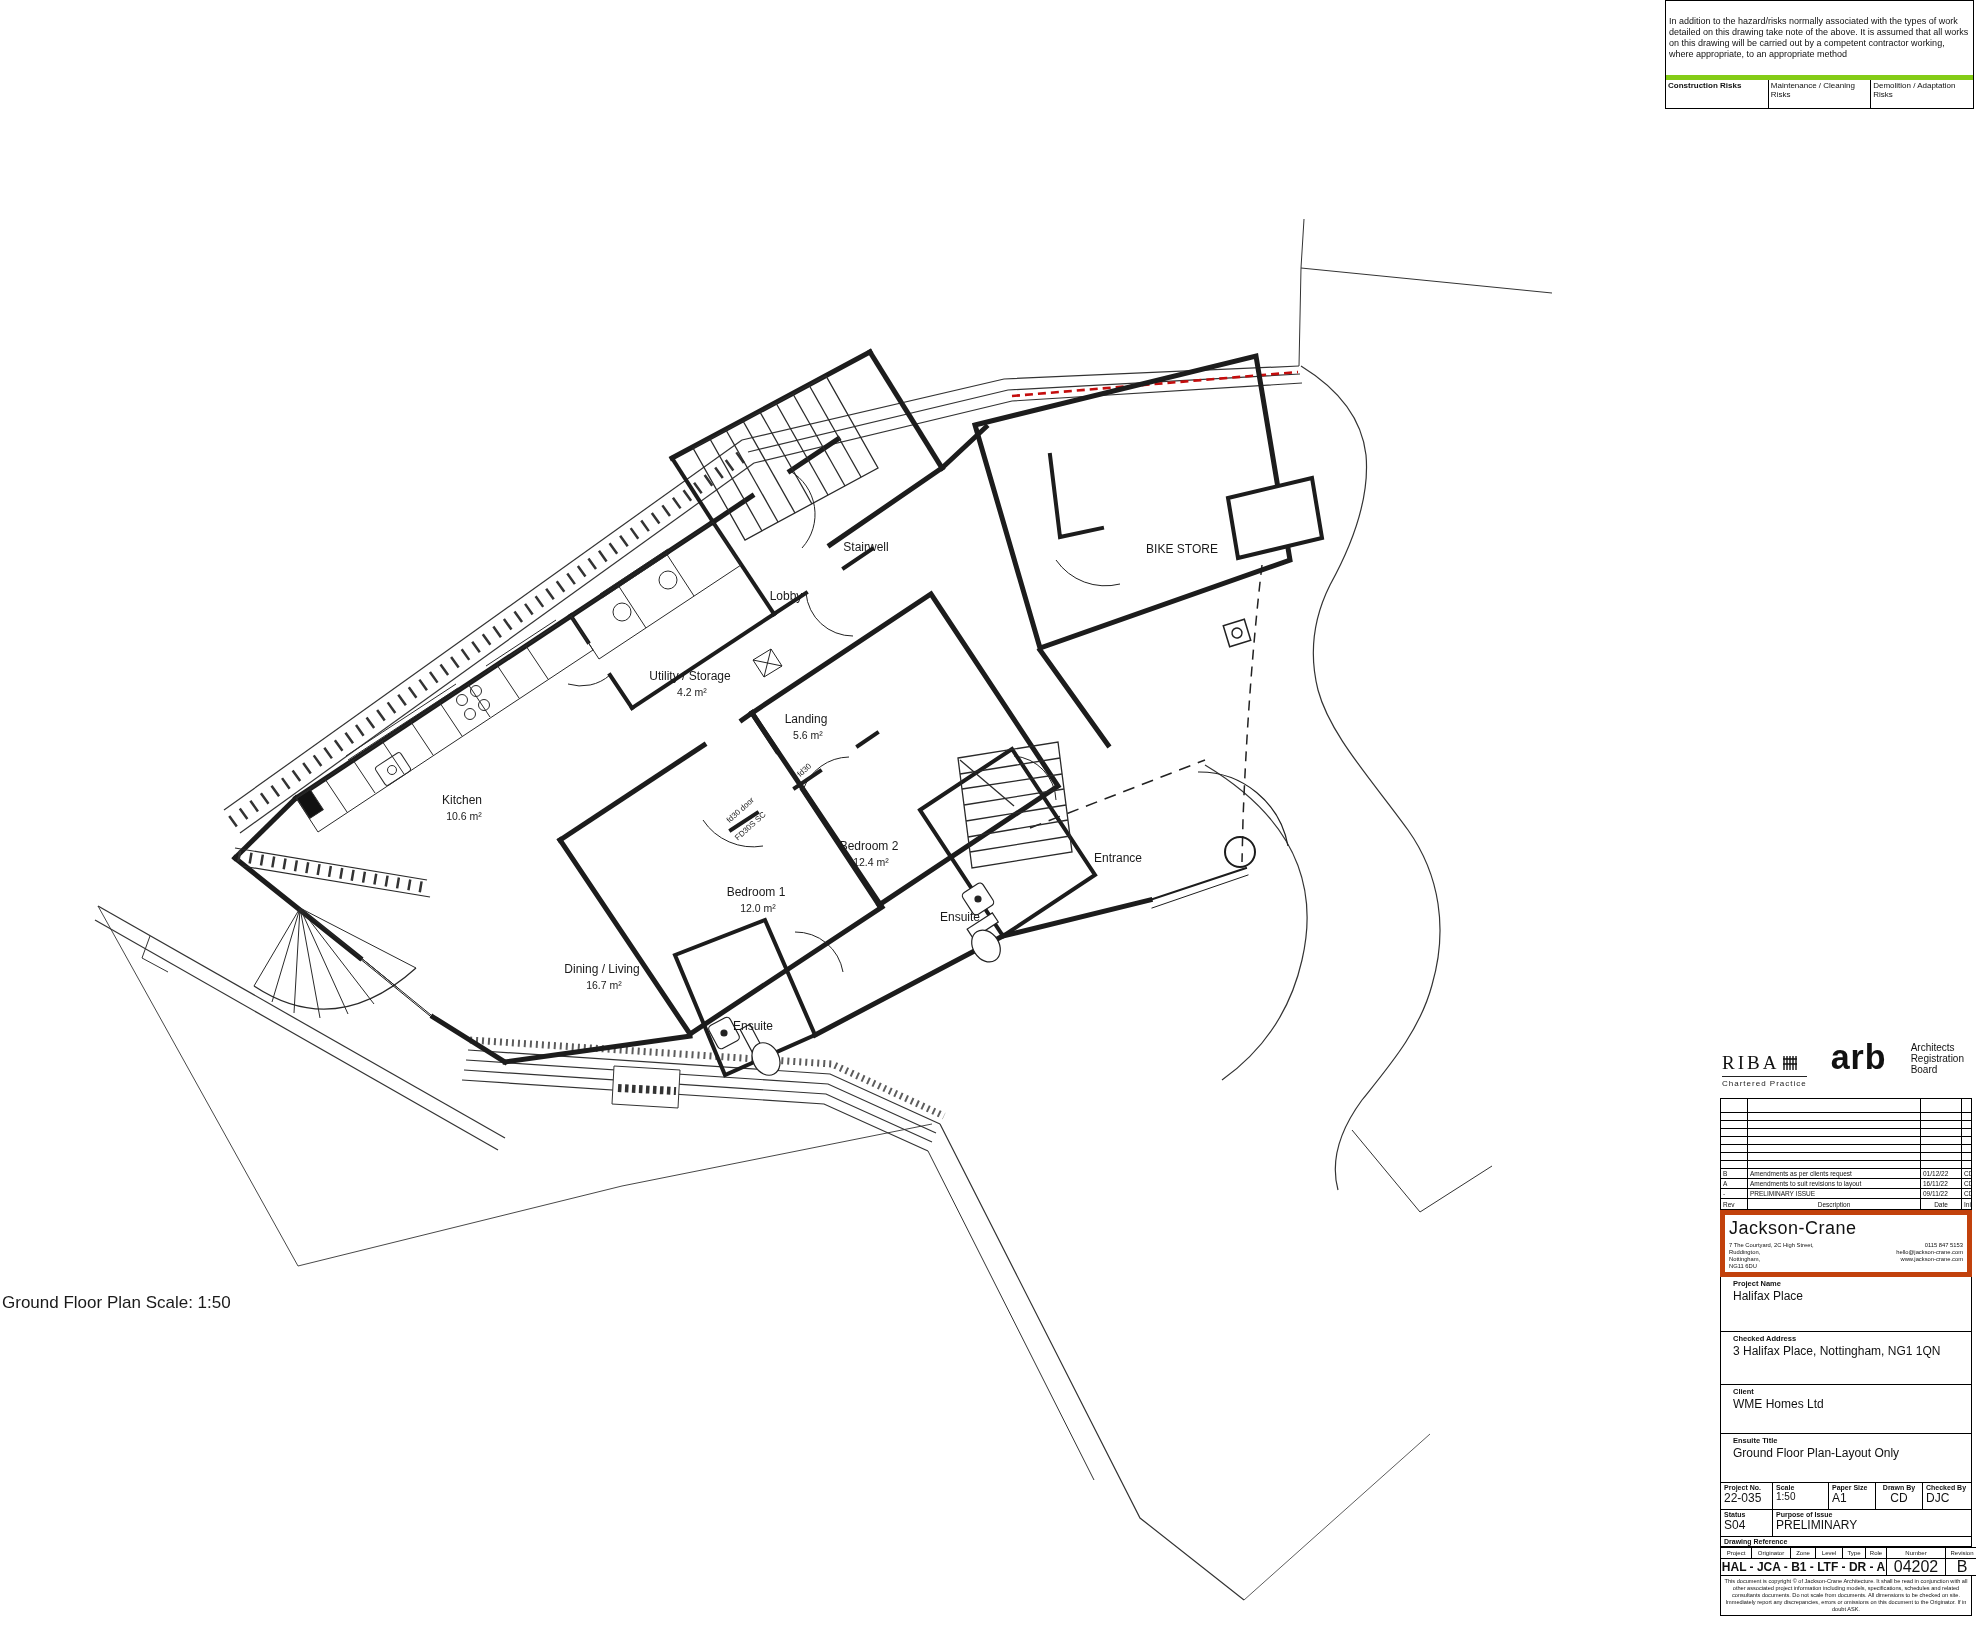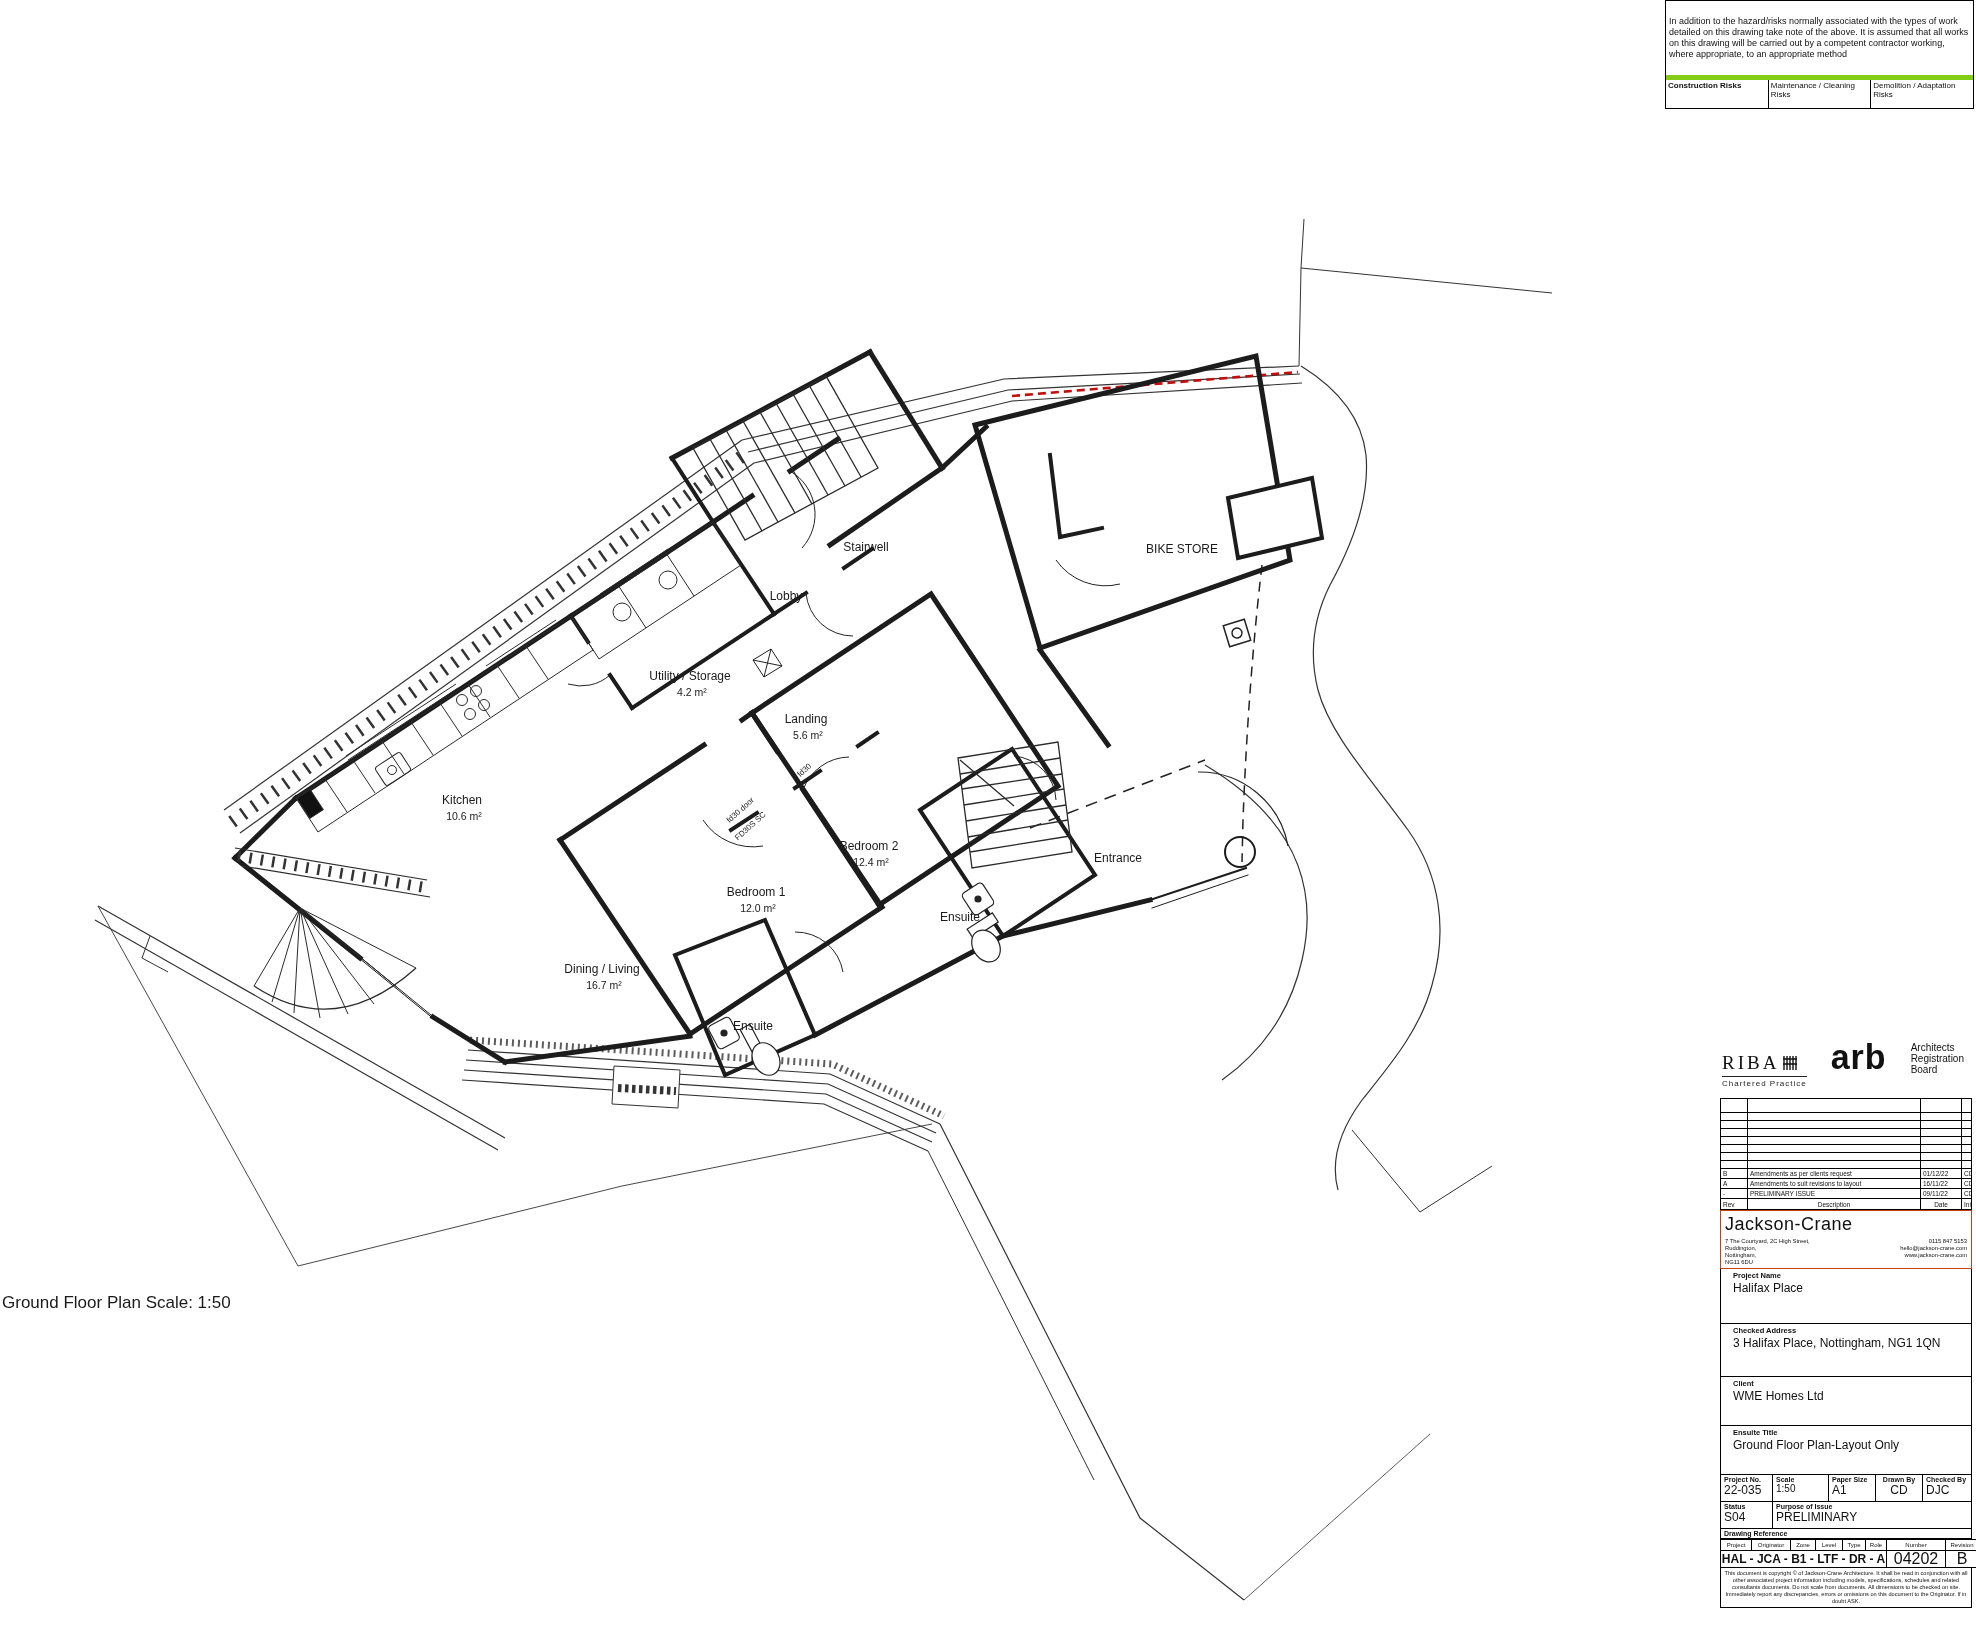--- a/index.html
+++ b/index.html
@@ -19,21 +19,21 @@
   .riba{display:flex;flex-direction:column;justify-content:center;}
   .riba .word{font-family:"Liberation Serif",serif;font-size:19px;letter-spacing:3px;display:flex;align-items:center;gap:4px;}
   .riba .cp{font-size:8px;letter-spacing:1px;border-top:1px solid #222;margin-top:2px;padding-top:2px;color:#222;}
   .arb{font-weight:900;font-size:34px;letter-spacing:1px;line-height:30px;transform:scaleY(1.05);}
   .arbtxt{font-size:10px;line-height:11px;}
   table.rev{border-collapse:collapse;width:100%;table-layout:fixed;}
   table.rev td{border:1px solid #000;font-size:6.5px;line-height:7px;padding:0 2px;overflow:hidden;white-space:nowrap;}
   .sec{border:1px solid #000;border-top:none;padding:2px 12px;}
   .sec .lab{font-size:7.5px;font-weight:bold;}
   .sec .val{font-size:12px;margin-top:1px;}
-  .company{border:1px solid #c2410c;padding:1px 4px 2px;}
+  .company{border:5px solid #c2410c;padding:1px 4px 2px;}
   .company .name{font-size:18px;letter-spacing:.5px;padding:2px 0 3px;}
   .company .addr{display:flex;justify-content:space-between;font-size:5.8px;line-height:7px;}
   .company .addr .r{text-align:right;}
   .grid1{display:flex;border:1px solid #000;border-top:none;}
   .grid1 .cell{border-right:1px solid #000;padding:1px 3px;height:26px;box-sizing:border-box;}
   .grid1 .cell:last-child{border-right:none;}
   .grid1 .lab{font-size:7px;font-weight:bold;}
   .grid1 .big{font-size:12px;}
   .grid1 .sm{font-size:10px;}
   .dref{border:1px solid #000;border-top:none;font-size:7px;font-weight:bold;padding:1px 3px;}

